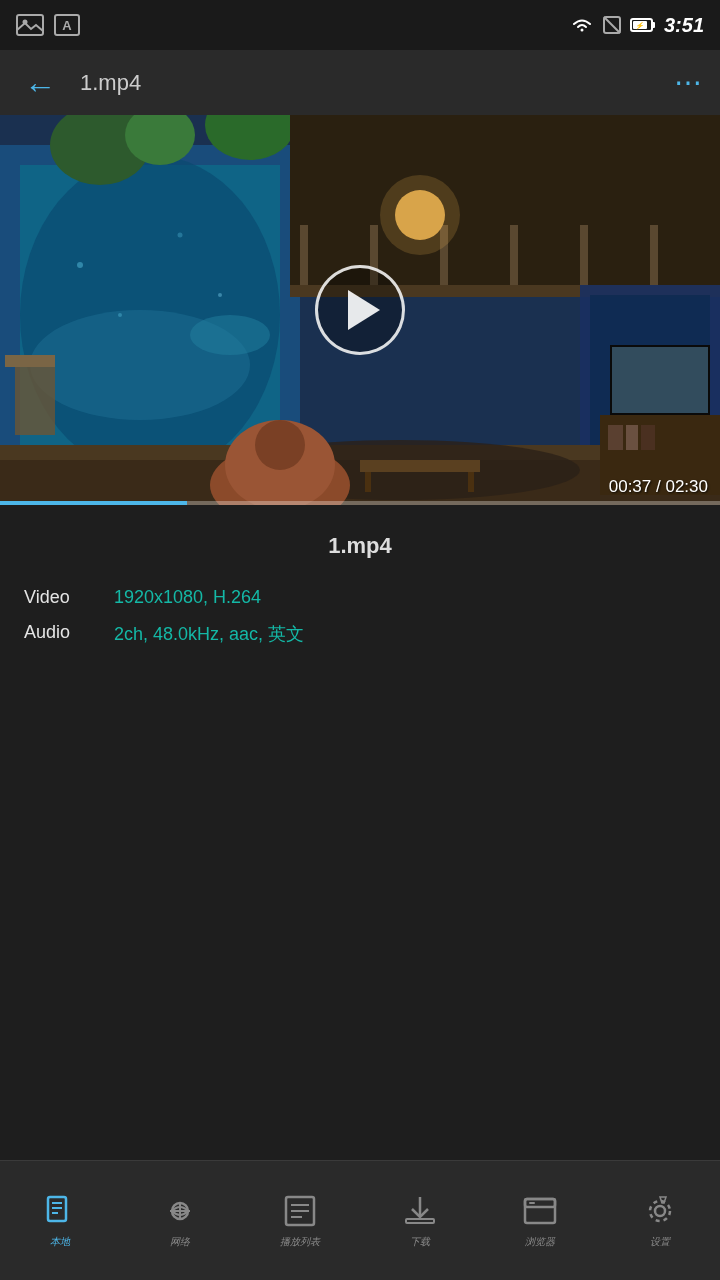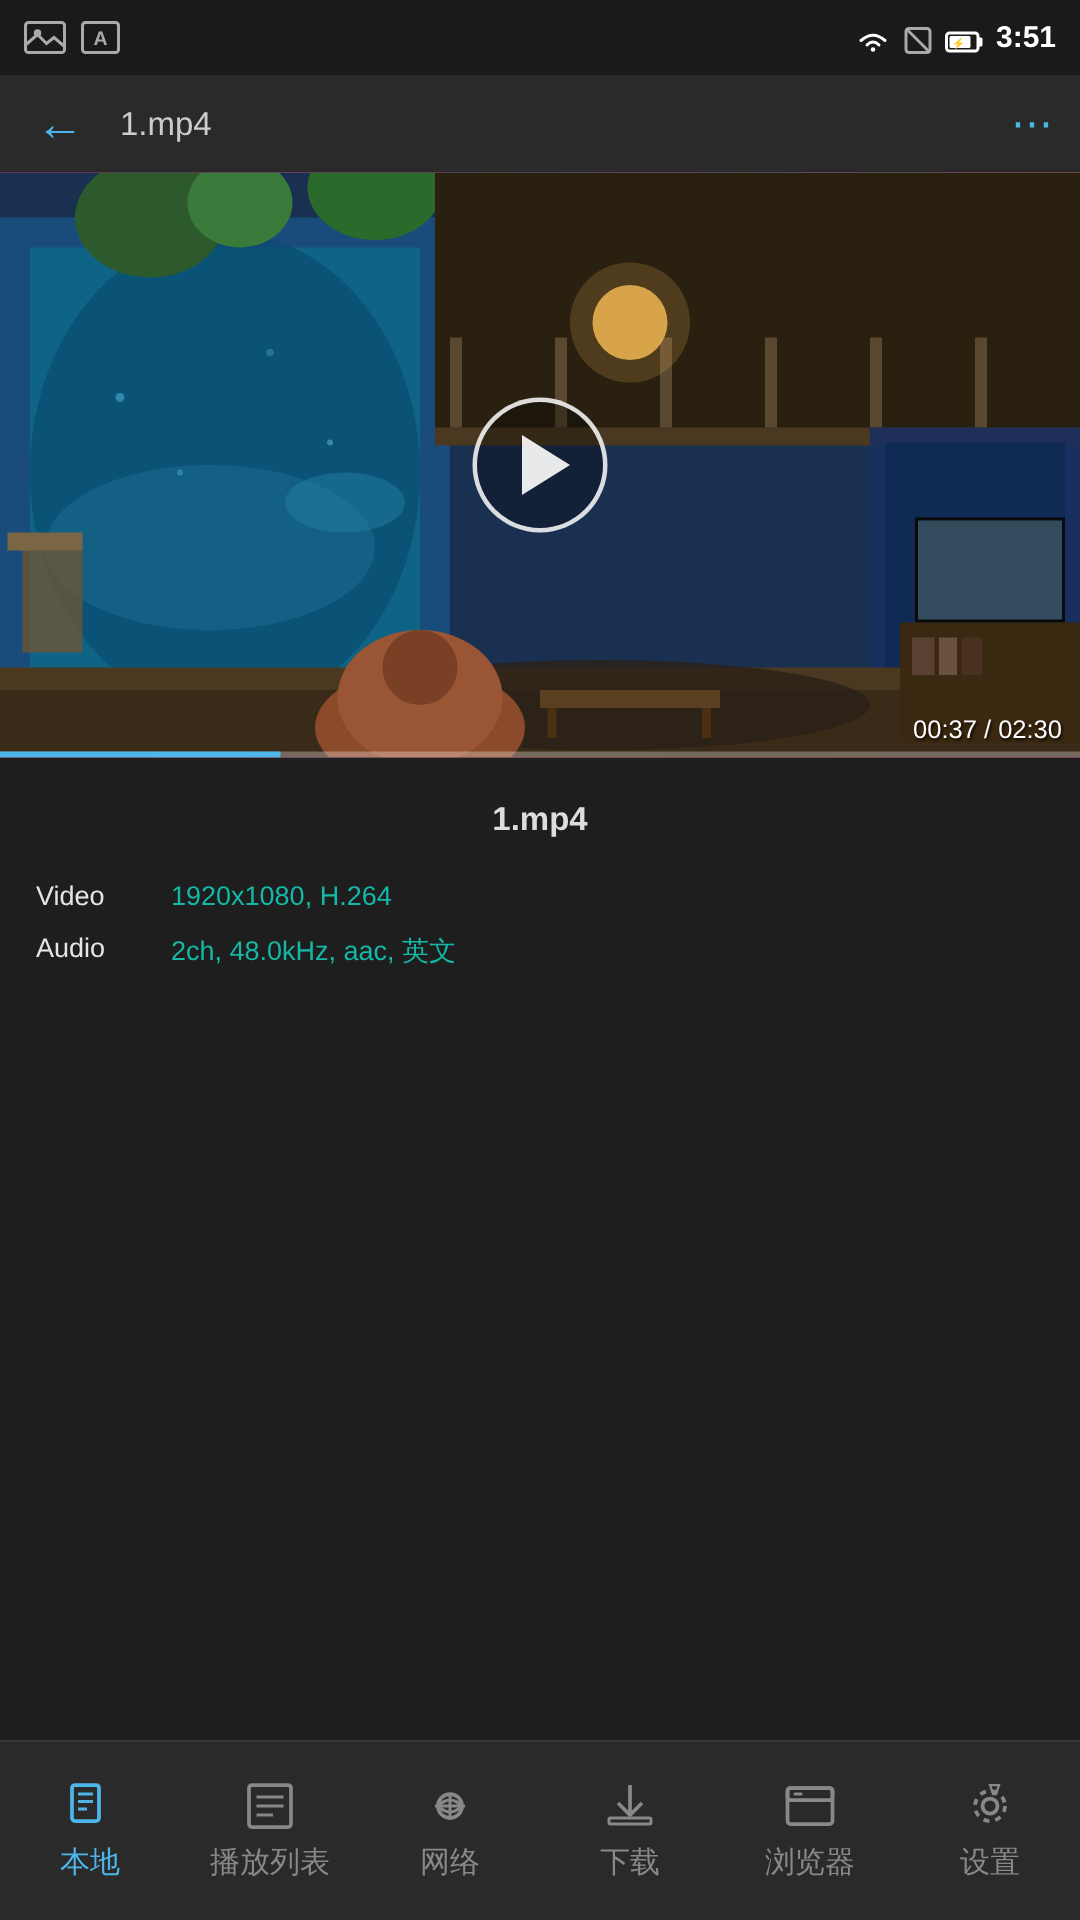--- a/index.html
+++ b/index.html
@@ -24,25 +24,26 @@
       justify-content: space-between;
       padding: 0 16px;
     }
     .status-bar-left {
       display: flex;
       gap: 10px;
       align-items: center;
     }
     .status-bar-right {
       display: flex;
-      align-items: flex-end;
+      align-items: center;
       gap: 8px;
       font-size: 18px;
       font-weight: bold;
       color: #fff;
+      font-style: italic;
     }
     .wifi-icon {
       width: 24px;
       height: 18px;
     }
 
     
     .app-bar {
       width: 100%;
       height: 65px;
@@ -188,22 +189,23 @@
       align-items: center;
       gap: 6px;
       cursor: pointer;
       width: 100px;
     }
     .nav-icon {
       width: 36px;
       height: 36px;
     }
     .nav-label {
-      font-size: 20px;
+      font-size: 10px;
       color: #888888;
+      font-style: italic;
     }
     .nav-item.active .nav-label {
       color: #4db6e8;
     }
     .nav-item.active .nav-icon svg path,
     .nav-item.active .nav-icon svg rect,
     .nav-item.active .nav-icon svg line,
     .nav-item.active .nav-icon svg polyline,
     .nav-item.active .nav-icon svg polygon {
       stroke: #4db6e8;
@@ -364,44 +366,44 @@
         <line x1="10" y1="15" x2="20" y2="15" stroke="#4db6e8" stroke-width="2"></line>
         <line x1="10" y1="20" x2="16" y2="20" stroke="#4db6e8" stroke-width="2"></line>
       </svg>
     </div>
     <span class="nav-label" style="color:#4db6e8;">本地</span>
   </div>
 
   <div class="nav-item">
     <div class="nav-icon">
       <svg viewBox="0 0 36 36" fill="none">
+        <circle cx="18" cy="18" r="8" stroke="#888" stroke-width="2.5"></circle>
+        <line x1="18" y1="10" x2="18" y2="26" stroke="#888" stroke-width="2"></line>
+        <path d="M10 18 Q18 10 26 18 Q18 26 10 18" stroke="#888" stroke-width="2" fill="none"></path>
+        <line x1="8" y1="18" x2="28" y2="18" stroke="#888" stroke-width="2"></line>
+      </svg>
+    </div>
+    <span class="nav-label">网络</span>
+  </div>
+
+  <div class="nav-item">
+    <div class="nav-icon">
+      <svg viewBox="0 0 36 36" fill="none">
         <rect x="4" y="4" width="28" height="28" rx="2" stroke="#888" stroke-width="2.5"></rect>
         <line x1="9" y1="12" x2="27" y2="12" stroke="#888" stroke-width="2"></line>
         <line x1="9" y1="18" x2="27" y2="18" stroke="#888" stroke-width="2"></line>
         <line x1="9" y1="24" x2="20" y2="24" stroke="#888" stroke-width="2"></line>
       </svg>
     </div>
     <span class="nav-label">播放列表</span>
   </div>
 
   <div class="nav-item">
     <div class="nav-icon">
       <svg viewBox="0 0 36 36" fill="none">
-        <circle cx="18" cy="18" r="8" stroke="#888" stroke-width="2.5"></circle>
-        <line x1="18" y1="10" x2="18" y2="26" stroke="#888" stroke-width="2"></line>
-        <path d="M10 18 Q18 10 26 18 Q18 26 10 18" stroke="#888" stroke-width="2" fill="none"></path>
-        <line x1="8" y1="18" x2="28" y2="18" stroke="#888" stroke-width="2"></line>
-      </svg>
-    </div>
-    <span class="nav-label">网络</span>
-  </div>
-
-  <div class="nav-item">
-    <div class="nav-icon">
-      <svg viewBox="0 0 36 36" fill="none">
         <rect x="4" y="26" width="28" height="4" rx="1" stroke="#888" stroke-width="2"></rect>
         <line x1="18" y1="4" x2="18" y2="22" stroke="#888" stroke-width="2.5"></line>
         <polyline points="10,16 18,24 26,16" stroke="#888" stroke-width="2.5" fill="none"></polyline>
       </svg>
     </div>
     <span class="nav-label">下载</span>
   </div>
 
   <div class="nav-item">
     <div class="nav-icon">

